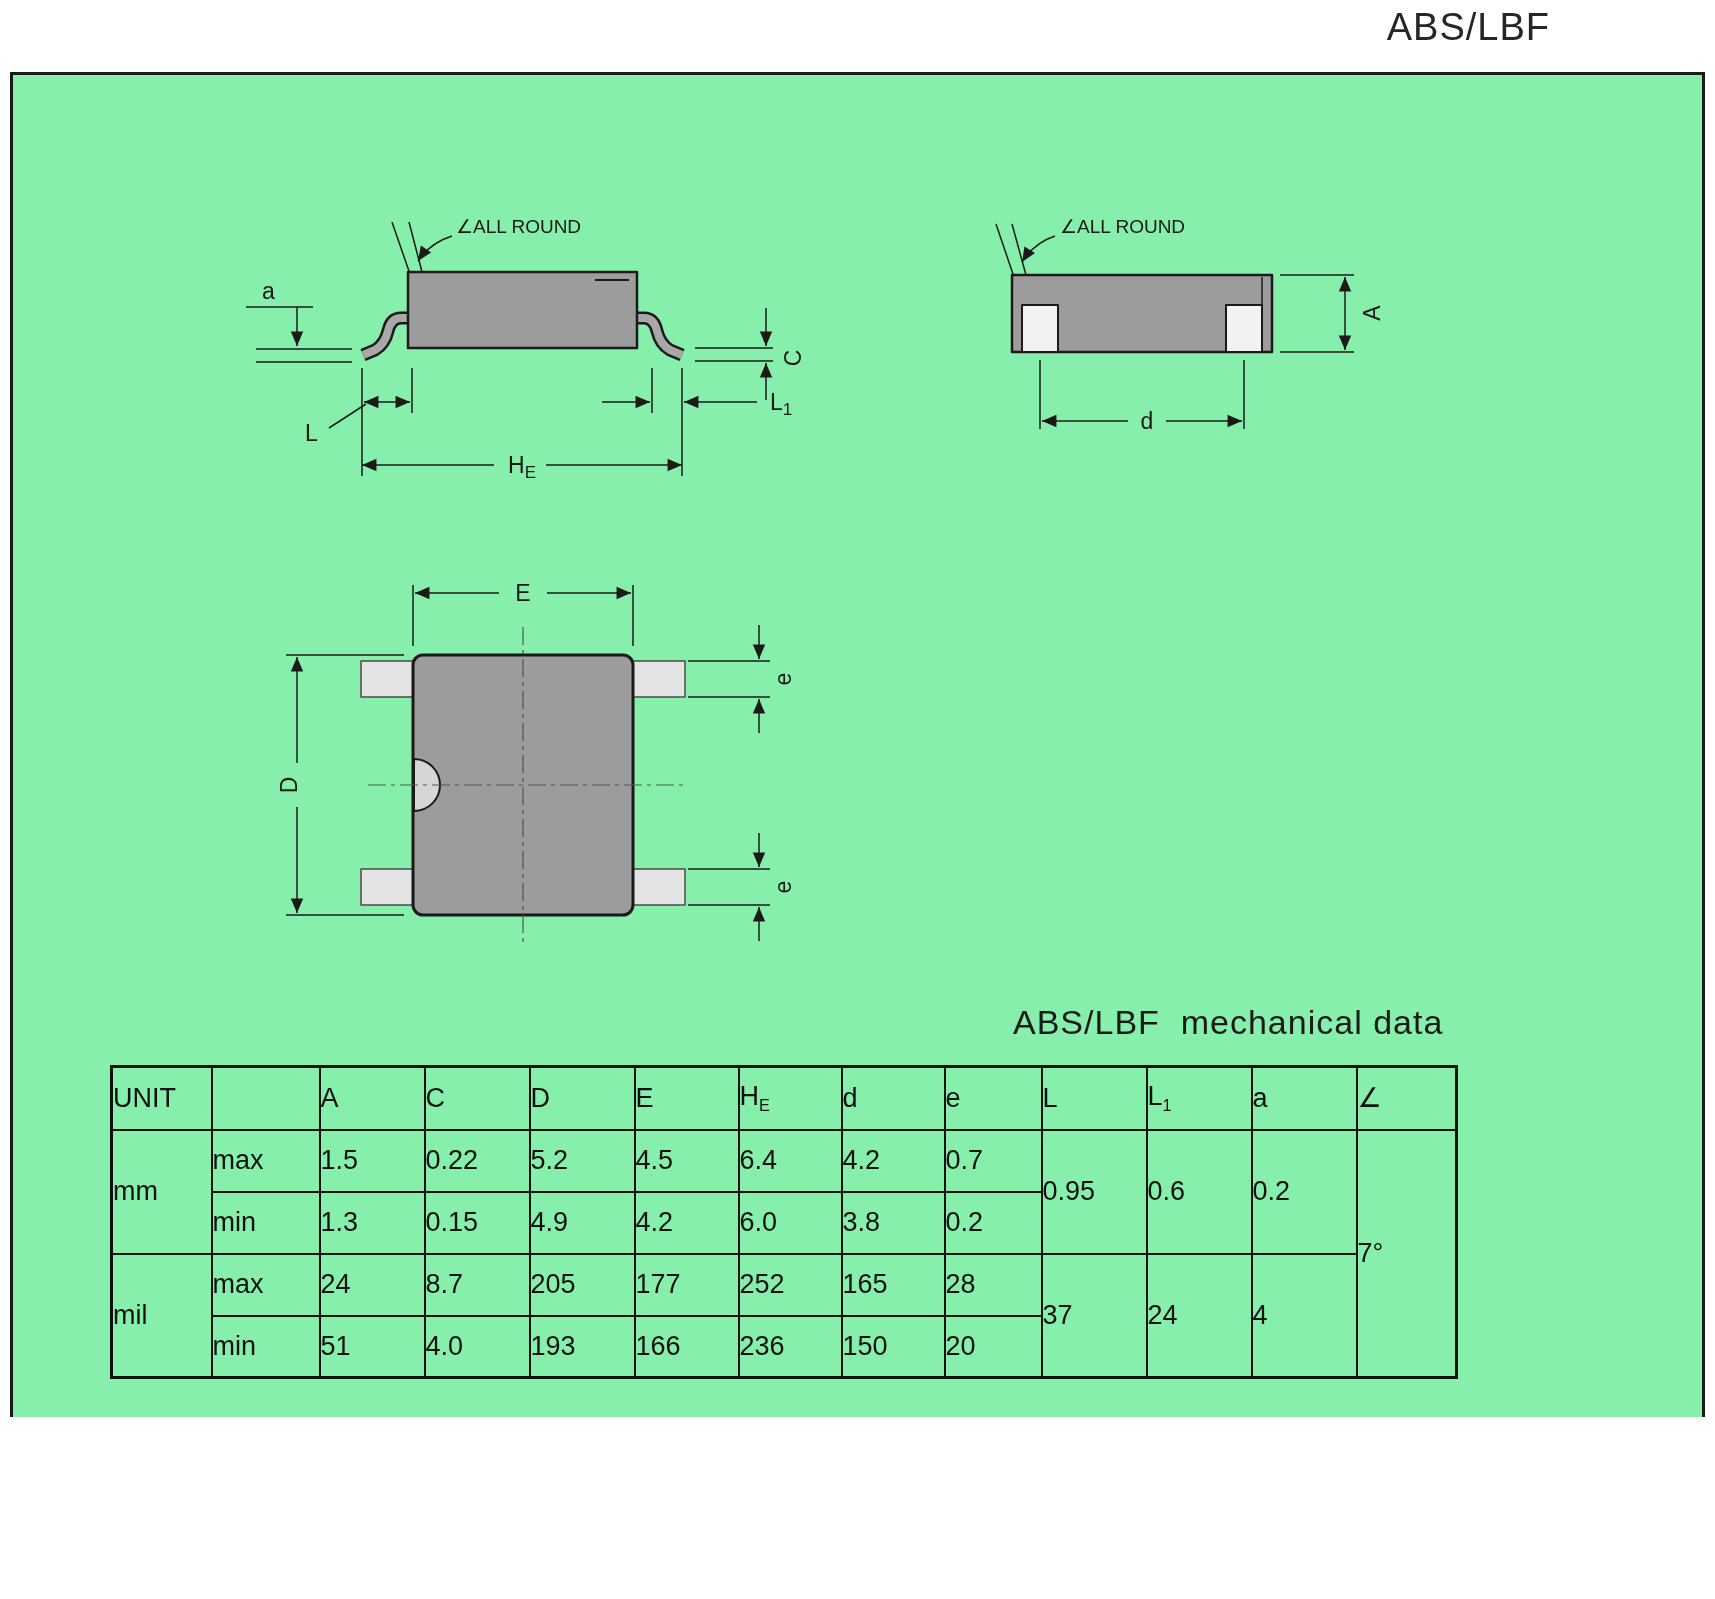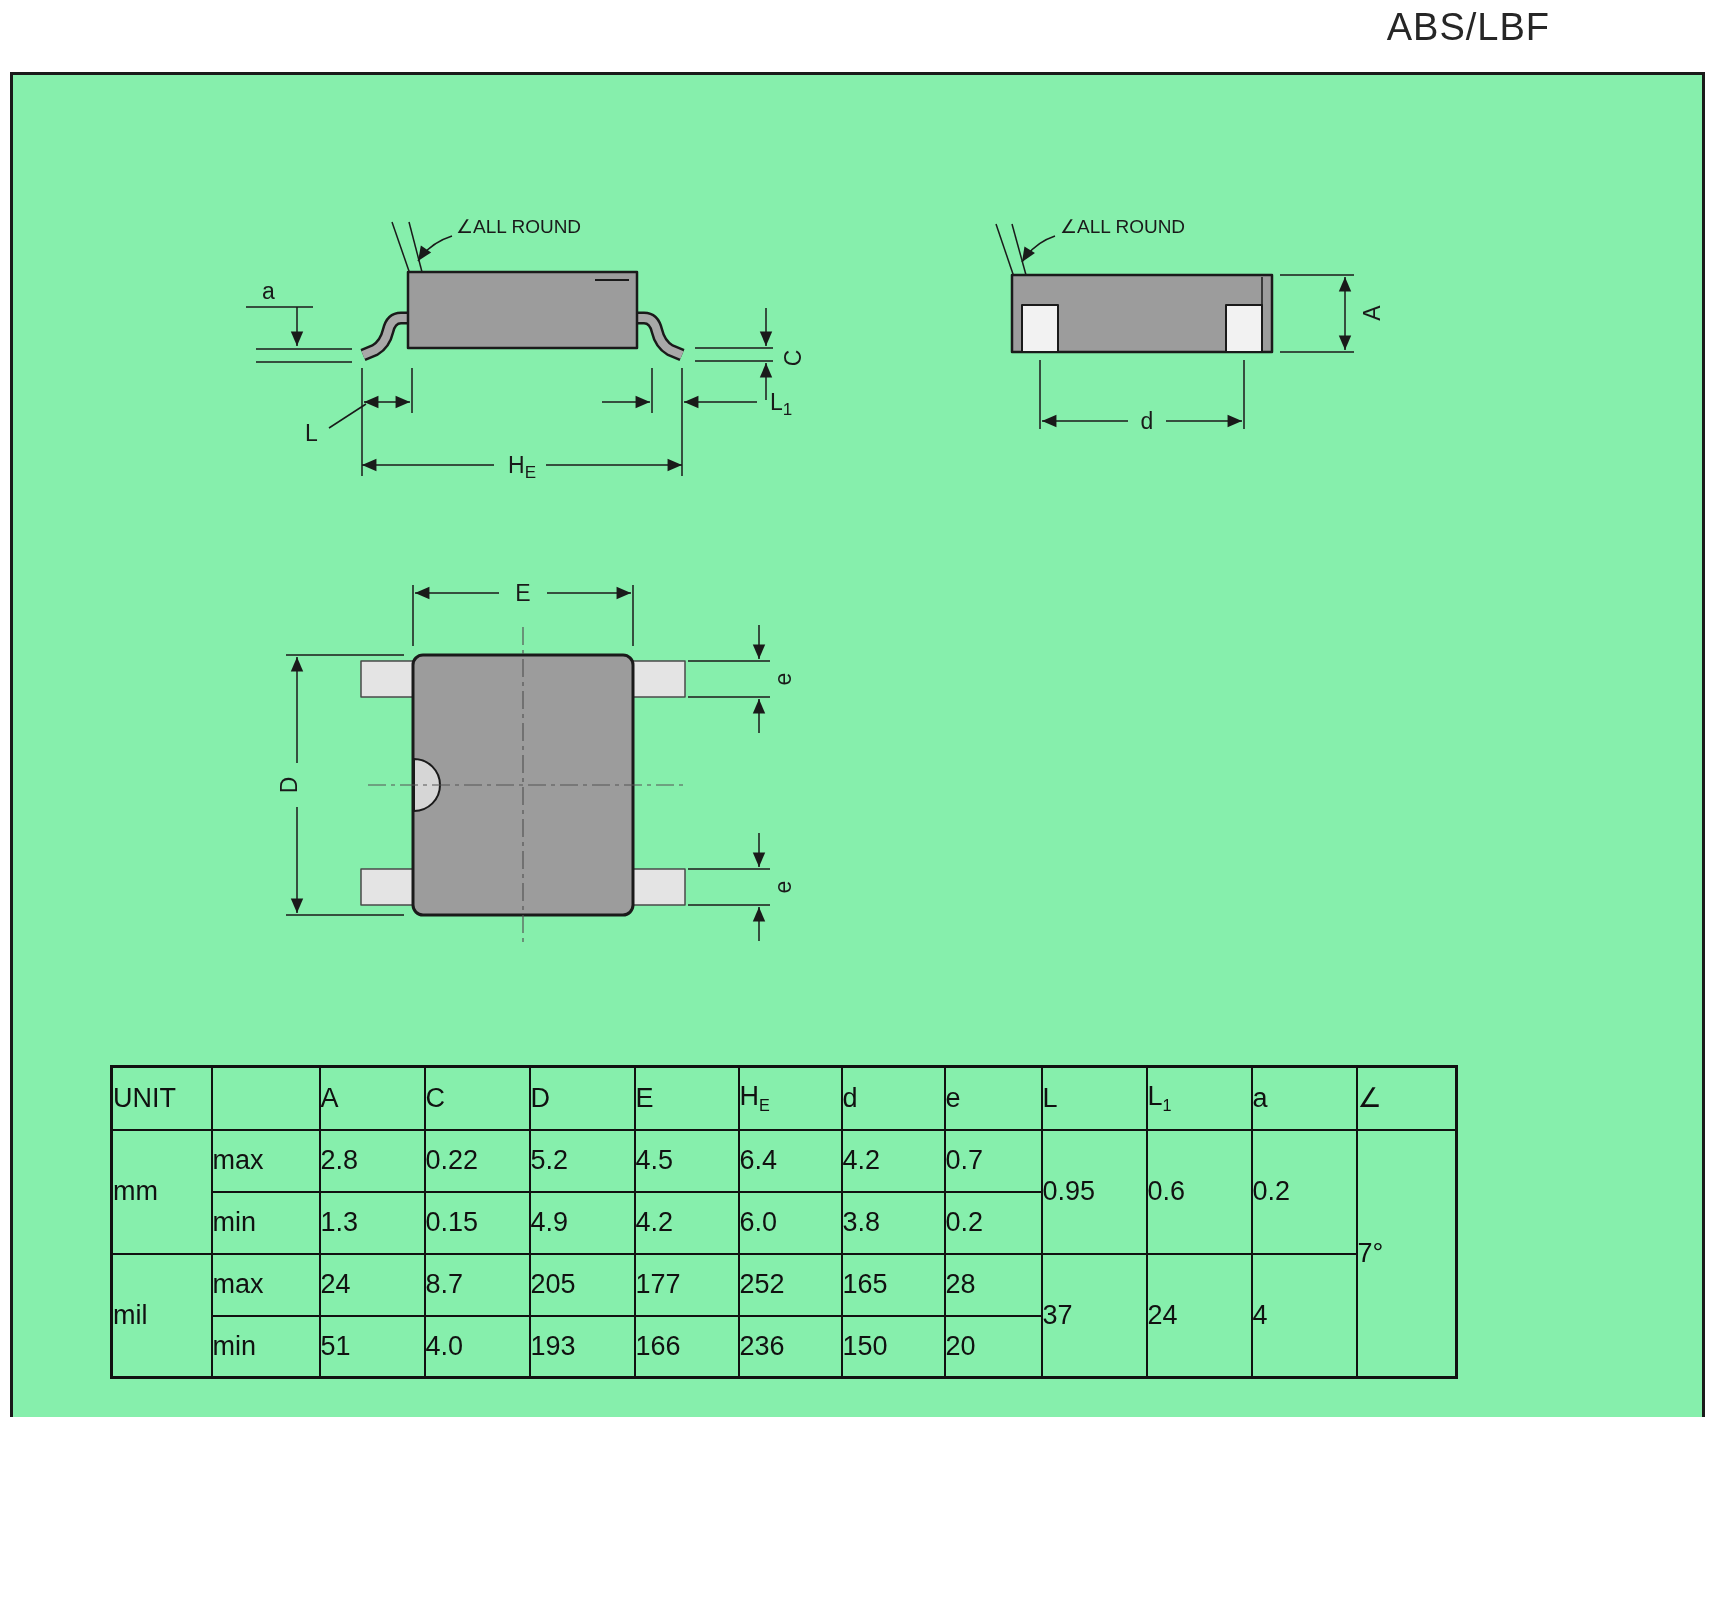--- a/index.html
+++ b/index.html
@@ -135,20 +135,21 @@
         <text class="lbl" transform="translate(791,679) rotate(-90)" text-anchor="middle">e</text>
 
         <line x1="688" y1="869" x2="770" y2="869"></line>
         <line x1="688" y1="905" x2="770" y2="905"></line>
         <line x1="759" y1="833" x2="759" y2="867" marker-end="url(#arr)"></line>
         <line x1="759" y1="941" x2="759" y2="907" marker-end="url(#arr)"></line>
         <text class="lbl" transform="translate(791,887) rotate(-90)" text-anchor="middle">e</text>
       </g>
     </svg>
 
+    <div class="table-title">ABS/LBF  mechanical data</div>
 
     <table class="mech">
       <colgroup>
         <col style="width:100px">
           <col style="width:108px">
           <col style="width:105px">
           <col style="width:105px">
         <col style="width:105px">
           <col style="width:104px">
           <col style="width:103px">
@@ -171,21 +172,21 @@
         <td>d</td>
         <td>e</td>
         <td>L</td>
         <td><span>L</span><sub>1</sub></td>
         <td>a</td>
         <td>∠</td>
       </tr>
       <tr>
         <td rowspan="2">mm</td>
         <td>max</td>
-        <td>2.8</td>
+        <td>1.5</td>
         <td>0.22</td>
         <td>5.2</td>
         <td>4.5</td>
         <td>6.4</td>
         <td>4.2</td>
         <td>0.7</td>
         <td rowspan="2">0.95</td>
         <td rowspan="2">0.6</td>
         <td rowspan="2">0.2</td>
         <td rowspan="4">7°</td>

